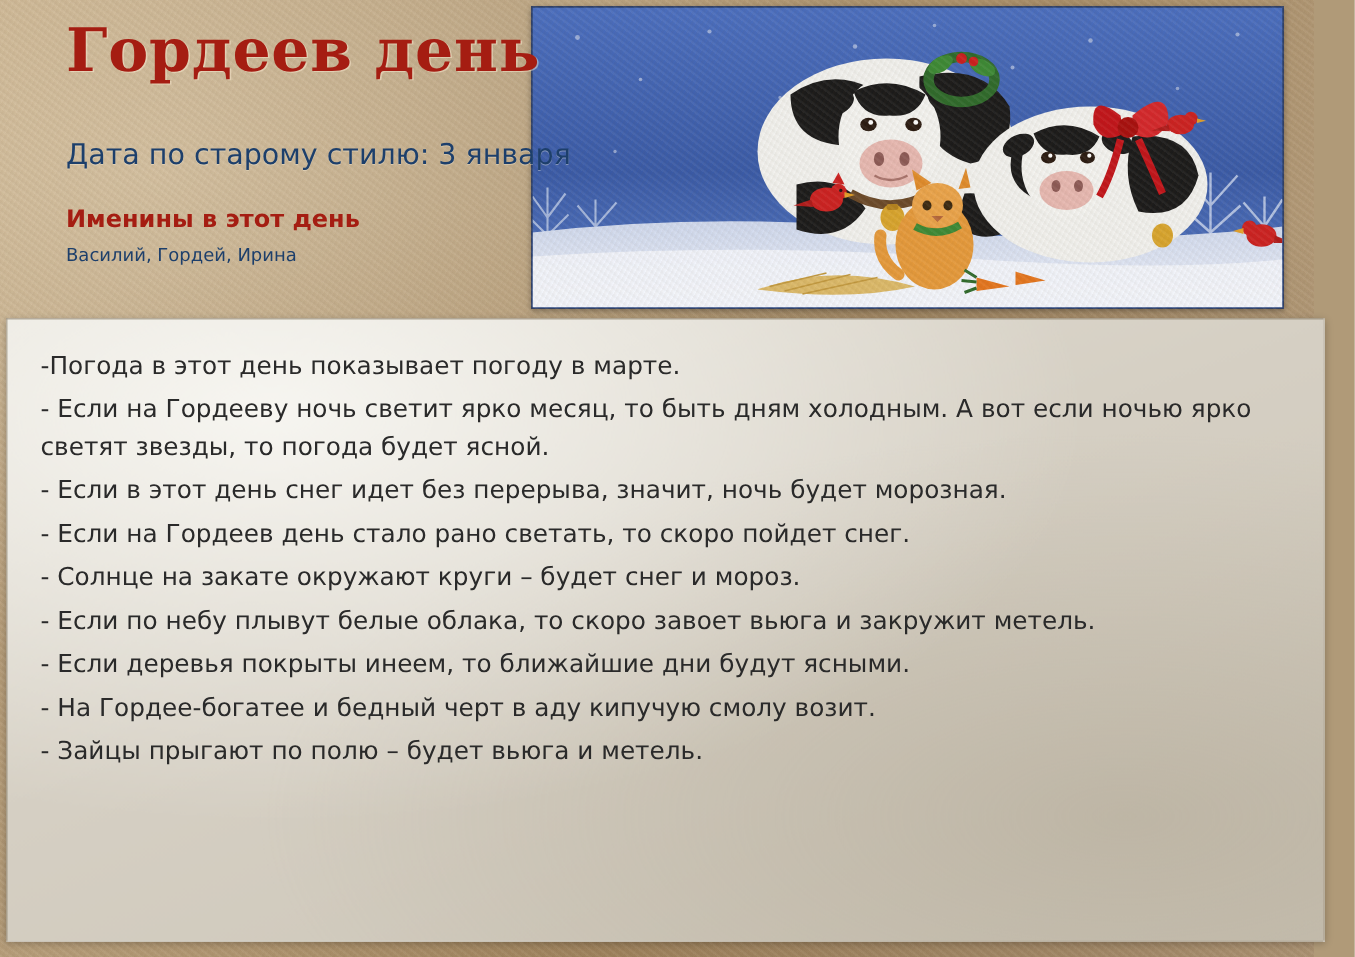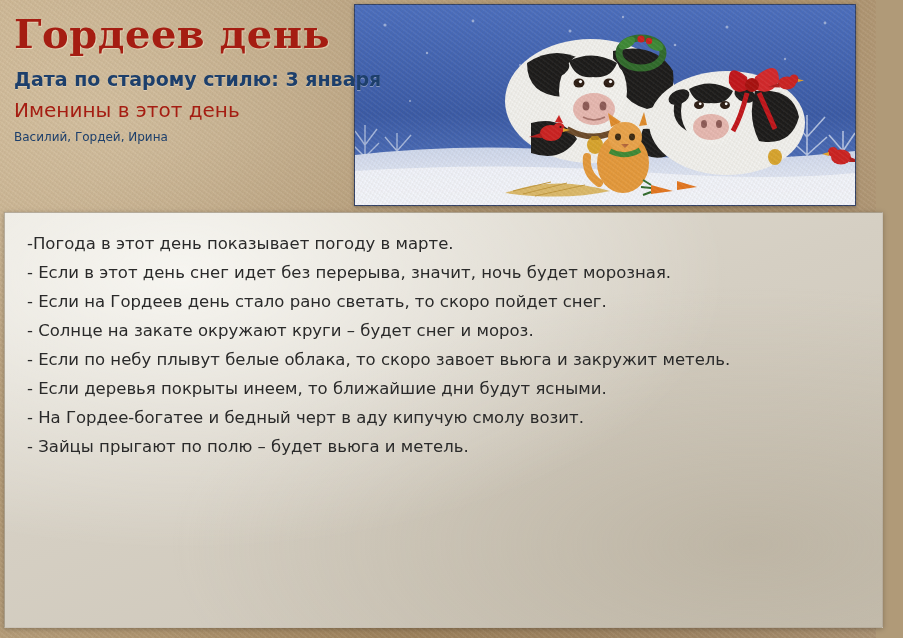--- a/index.html
+++ b/index.html
@@ -19,20 +19,21 @@
     position: relative;
     width: 876px;
     height: 638px;
     background-color: #b39c7b;
     background-image:
       radial-gradient(ellipse at 12% 18%, rgba(255,244,220,0.35) 0%, rgba(255,244,220,0) 45%),
       radial-gradient(ellipse at 80% 85%, rgba(90,60,30,0.30) 0%, rgba(90,60,30,0) 55%),
       radial-gradient(ellipse at 35% 70%, rgba(150,115,70,0.30) 0%, rgba(150,115,70,0) 50%),
       linear-gradient(115deg, #c3ab87 0%, #b59d7a 30%, #a98f6a 60%, #bda687 100%);
     box-sizing: border-box;
+    padding-left: 30px;
   }
   .page::after {
     content: "";
     position: absolute;
     inset: 0;
     pointer-events: none;
     background-image:
       repeating-linear-gradient(37deg, rgba(255,255,255,0.05) 0px, rgba(255,255,255,0.05) 1px, rgba(0,0,0,0.03) 2px, rgba(0,0,0,0.0) 4px),
       repeating-linear-gradient(118deg, rgba(120,85,45,0.06) 0px, rgba(120,85,45,0.06) 1px, rgba(255,255,255,0.0) 3px);
     opacity: 0.85;
@@ -50,32 +51,32 @@
     font-family: "DejaVu Serif", serif;
     font-weight: bold;
     font-size: 40px;
     line-height: 44px;
     color: #a51d12;
     letter-spacing: 0.5px;
     text-shadow: 1px 1px 0 rgba(255,240,215,0.45);
     margin: 4px 0 0 0;
   }
   .old-style {
-    margin-top: 12px;
+    margin-top: 36px;
     font-family: "DejaVu Sans", sans-serif;
-    font-weight: bold;
+    font-weight: normal;
     font-size: 19px;
     color: #1d3f6b;
     text-shadow: 0 1px 0 rgba(255,245,225,0.35);
   }
   .name-day-label {
-    margin-top: 8px;
+    margin-top: 22px;
     font-family: "DejaVu Sans", sans-serif;
-    font-weight: normal;
-    font-size: 20px;
+    font-weight: bold;
+    font-size: 16px;
     color: #a51d12;
   }
   .name-day-list {
     margin-top: 8px;
     font-family: "DejaVu Sans", sans-serif;
     font-size: 12px;
     color: #1d3f6b;
   }
 
   
@@ -299,20 +300,21 @@
         <path d="M296 180 L318 186 L296 189 Z" fill="#e4761f"></path>
         <path d="M296 180 L288 175 M296 183 L286 182 M296 187 L288 190" stroke="#2f6b2c" stroke-width="2"></path>
         <path d="M322 176 L342 182 L322 185 Z" fill="#e4761f"></path>
       </g>
     </svg>
   </div>
 
   <div class="signs-panel">
     <ul class="signs-list">
       <li>-Погода в этот день показывает погоду в марте.</li>
+      <li>- Если на Гордееву ночь светит ярко месяц, то быть дням холодным. А вот если ночью ярко светят звезды, то погода будет ясной.</li>
       <li>- Если в этот день снег идет без перерыва, значит, ночь будет морозная.</li>
       <li>- Если на Гордеев день стало рано светать, то скоро пойдет снег.</li>
       <li>- Солнце на закате окружают круги – будет снег и мороз.</li>
       <li>- Если по небу плывут белые облака, то скоро завоет вьюга и закружит метель.</li>
       <li>- Если деревья покрыты инеем, то ближайшие дни будут ясными.</li>
       <li>- На Гордее-богатее и бедный черт в аду кипучую смолу возит.</li>
       <li>- Зайцы прыгают по полю – будет вьюга и метель.</li>
     </ul>
   </div>
 

